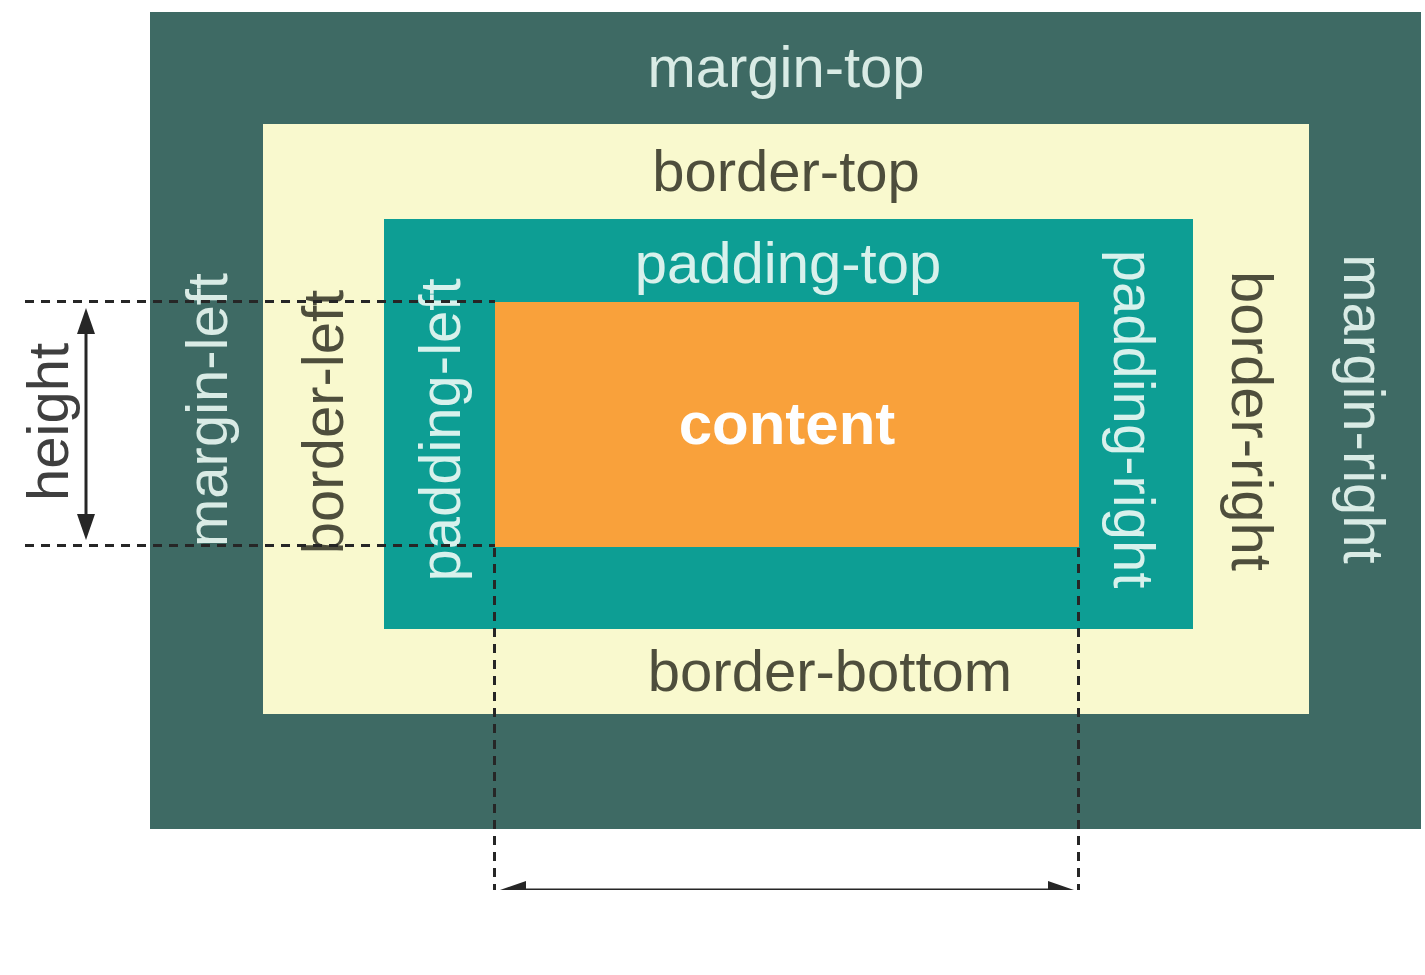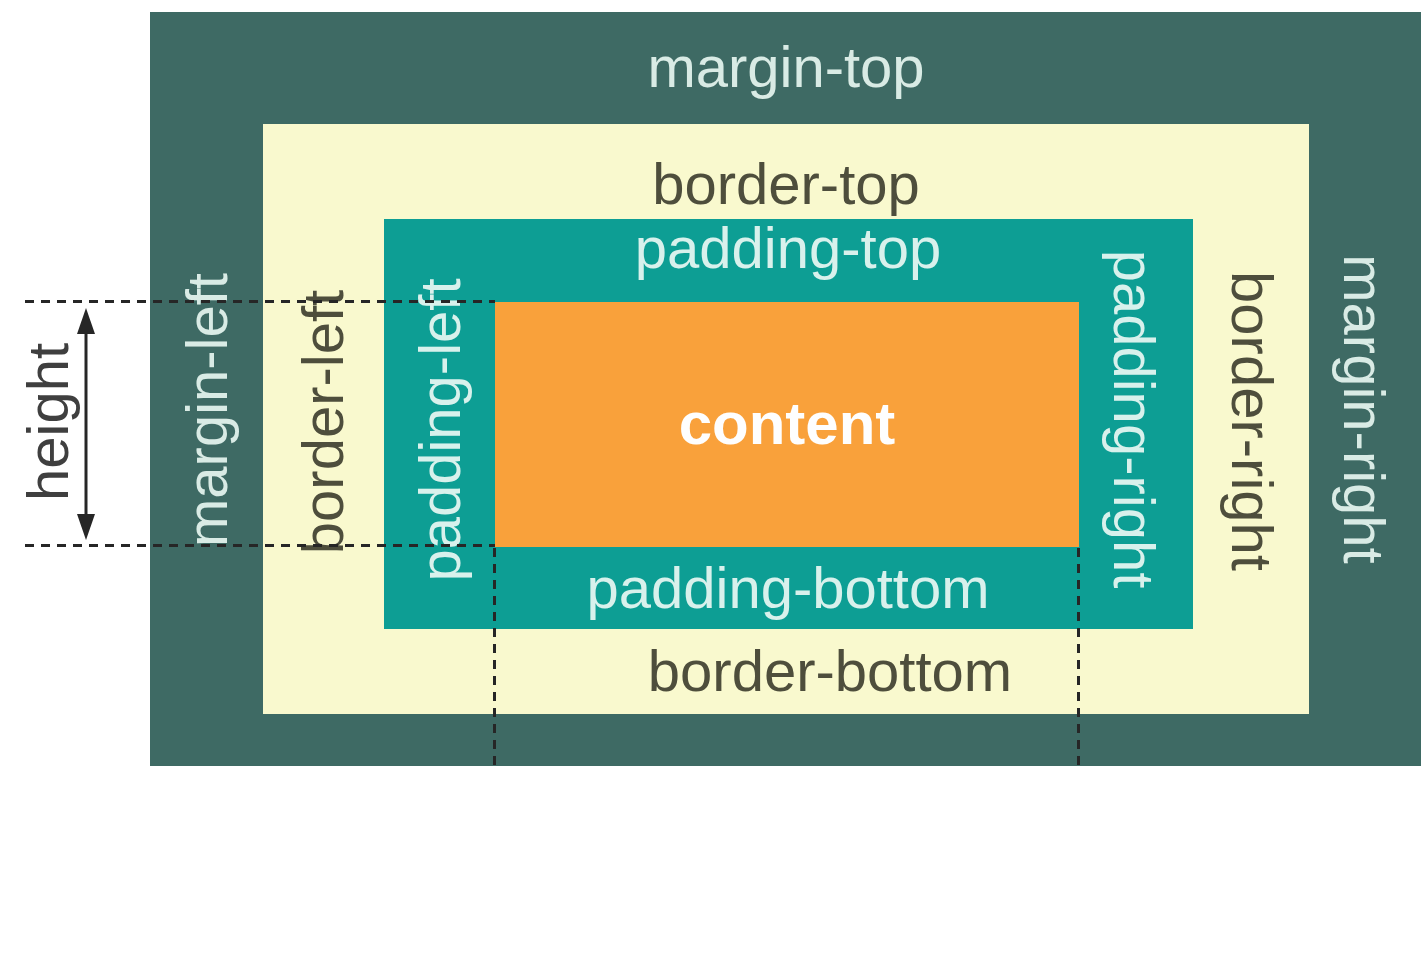--- a/index.html
+++ b/index.html
@@ -1,18 +1,18 @@
 <!DOCTYPE html>
 <html style="--margin-box: #3E6A64; --border-box: #F9F9CE; --padding-box: #0D9E94; --content-box: #F9A13B; --margin-text: #D9EBE5; --border-text: #4E4E3C; --padding-text: #D8F1EC; --content-text: #FEFEFE; --dimension-text: #3F3F3F; --dash: #262626;"><head>
 <meta charset="utf-8">
 <style>
   html,body{margin:0;padding:0;background:#ffffff;}
   #canvas{
     position:relative;
-    width:1425px;height:766px;
+    width:1425px;height:890px;
     background:#ffffff;
     overflow:hidden;
     font-family:"Liberation Sans", sans-serif;
   }
   .box{position:absolute;}
   #margin-box { left:150px; top:12px;  width:1271px; height:817px; background:var(--margin-box,#3E6A64); }
   #border-box { left:263px; top:124px; width:1046px; height:590px; background:var(--border-box,#F9F9CE); }
   #padding-box{ left:384px; top:219px; width:809px;  height:410px; background:var(--padding-box,#0D9E94); }
   #content-box{ left:495px; top:302px; width:584px;  height:245px; background:var(--content-box,#F9A13B); }
 
@@ -28,22 +28,22 @@
   .rot-right{ transform:translate(-50%,-50%) rotate(90deg); }
 
   .lbl-margin { color:var(--margin-text,#D9EBE5); }
   .lbl-border { color:var(--border-text,#4E4E3C); }
   .lbl-padding{ color:var(--padding-text,#D8F1EC); }
   .lbl-content{ color:var(--content-text,#FEFEFE); font-weight:600; font-size:60px; }
   .lbl-dim    { color:var(--dimension-text,#3F3F3F); }
 
   
   #lbl-margin-top    { left:786px;  top:67px;  }
-  #lbl-border-top    { left:786px;  top:184px; }
-  #lbl-padding-top   { left:788px;  top:248px; }
+  #lbl-border-top    { left:786px;  top:171px; }
+  #lbl-padding-top   { left:788px;  top:263px; }
   #lbl-content       { left:787px;  top:424px; }
   #lbl-padding-bottom{ left:788px;  top:588px; }
   #lbl-border-bottom { left:830px;  top:671px; }
   #lbl-margin-bottom { left:786px;  top:770px; }
   #lbl-margin-left   { left:207px;  top:410px; }
   #lbl-border-left   { left:323px;  top:422px; }
   #lbl-padding-left  { left:440px;  top:430px; }
   #lbl-padding-right { left:1134px; top:419px; }
   #lbl-border-right  { left:1252px; top:421px; }
   #lbl-margin-right  { left:1364px; top:409px; }
@@ -75,21 +75,20 @@
 
   <div class="box" id="margin-box"></div>
   <div class="box" id="border-box"></div>
   <div class="box" id="padding-box"></div>
   <div class="box" id="content-box"></div>
 
   <span class="lbl lbl-margin" id="lbl-margin-top">margin-top</span>
   <span class="lbl lbl-border" id="lbl-border-top">border-top</span>
   <span class="lbl lbl-padding" id="lbl-padding-top">padding-top</span>
   <span class="lbl lbl-content" id="lbl-content">content</span>
-  <span class="lbl lbl-padding" id="lbl-padding-bottom">padding-bottom</span>
   <span class="lbl lbl-border" id="lbl-border-bottom">border-bottom</span>
 
   <span class="lbl lbl-margin rot-left" id="lbl-margin-left">margin-left</span>
   <span class="lbl lbl-border rot-left" id="lbl-border-left">border-left</span>
   <span class="lbl lbl-padding rot-left" id="lbl-padding-left">padding-left</span>
   <span class="lbl lbl-padding rot-right" id="lbl-padding-right">padding-right</span>
   <span class="lbl lbl-border rot-right" id="lbl-border-right">border-right</span>
   <span class="lbl lbl-margin rot-right" id="lbl-margin-right">margin-right</span>
 
   <span class="lbl lbl-dim rot-left" id="lbl-height">height</span>

